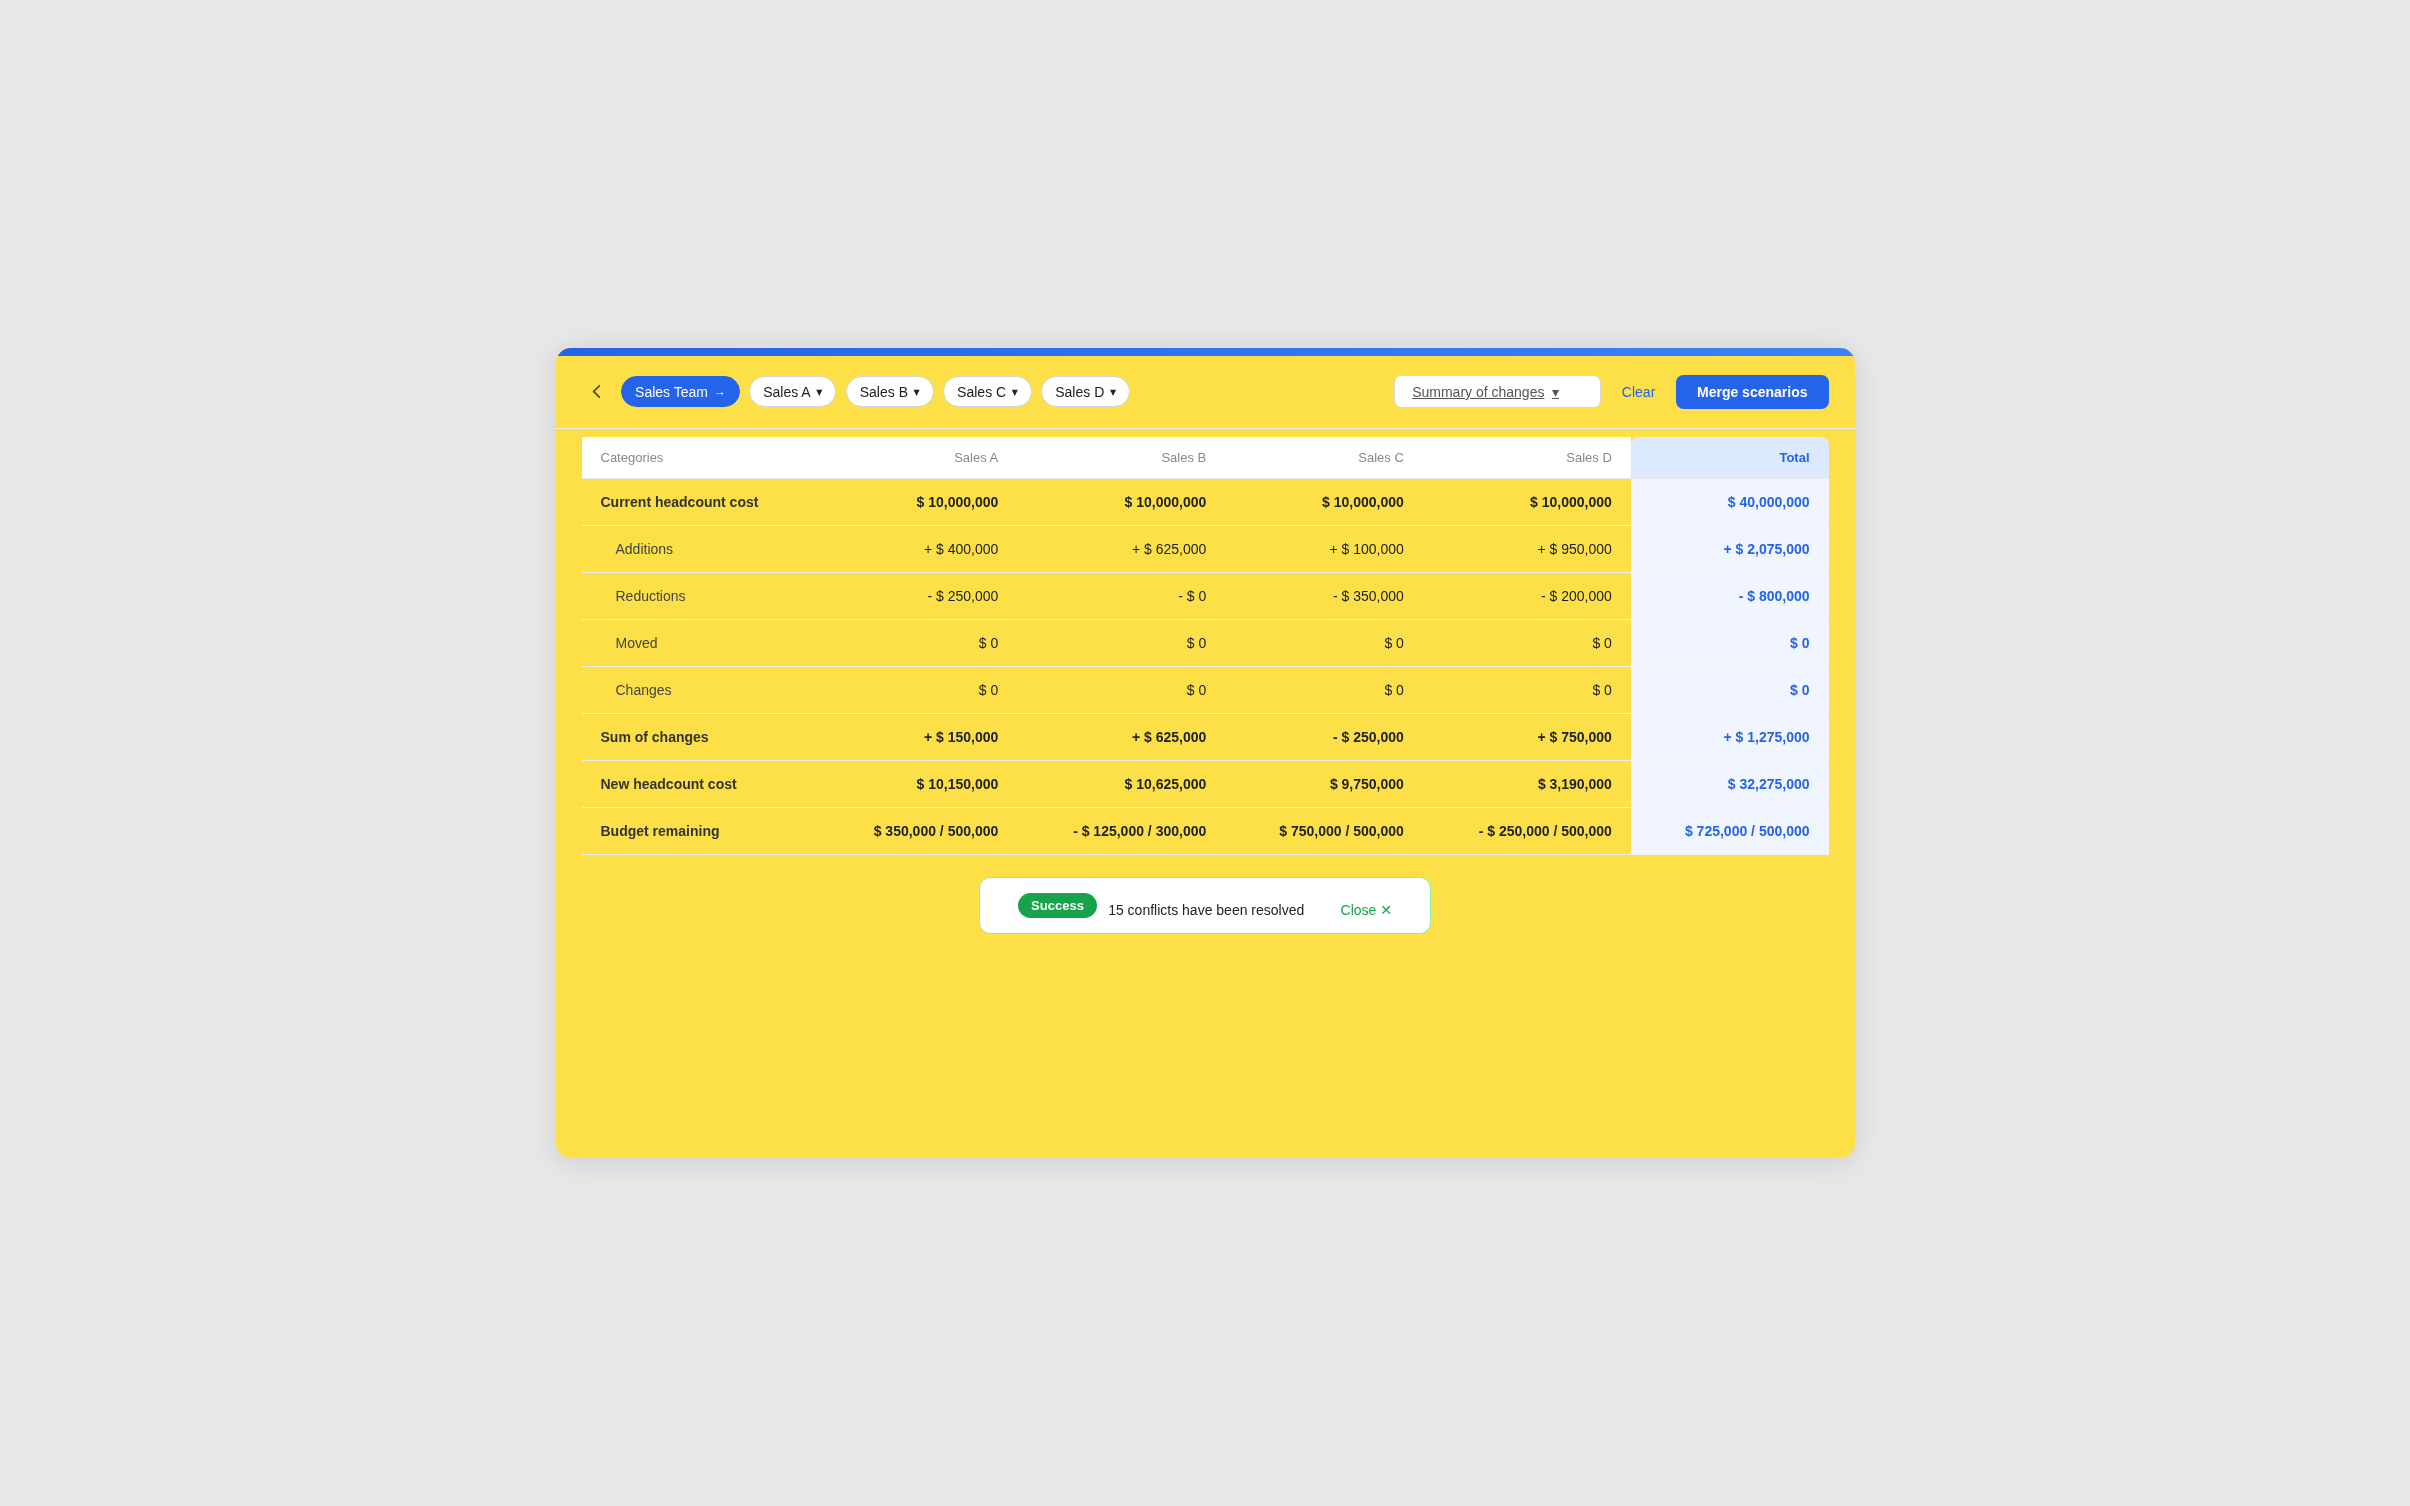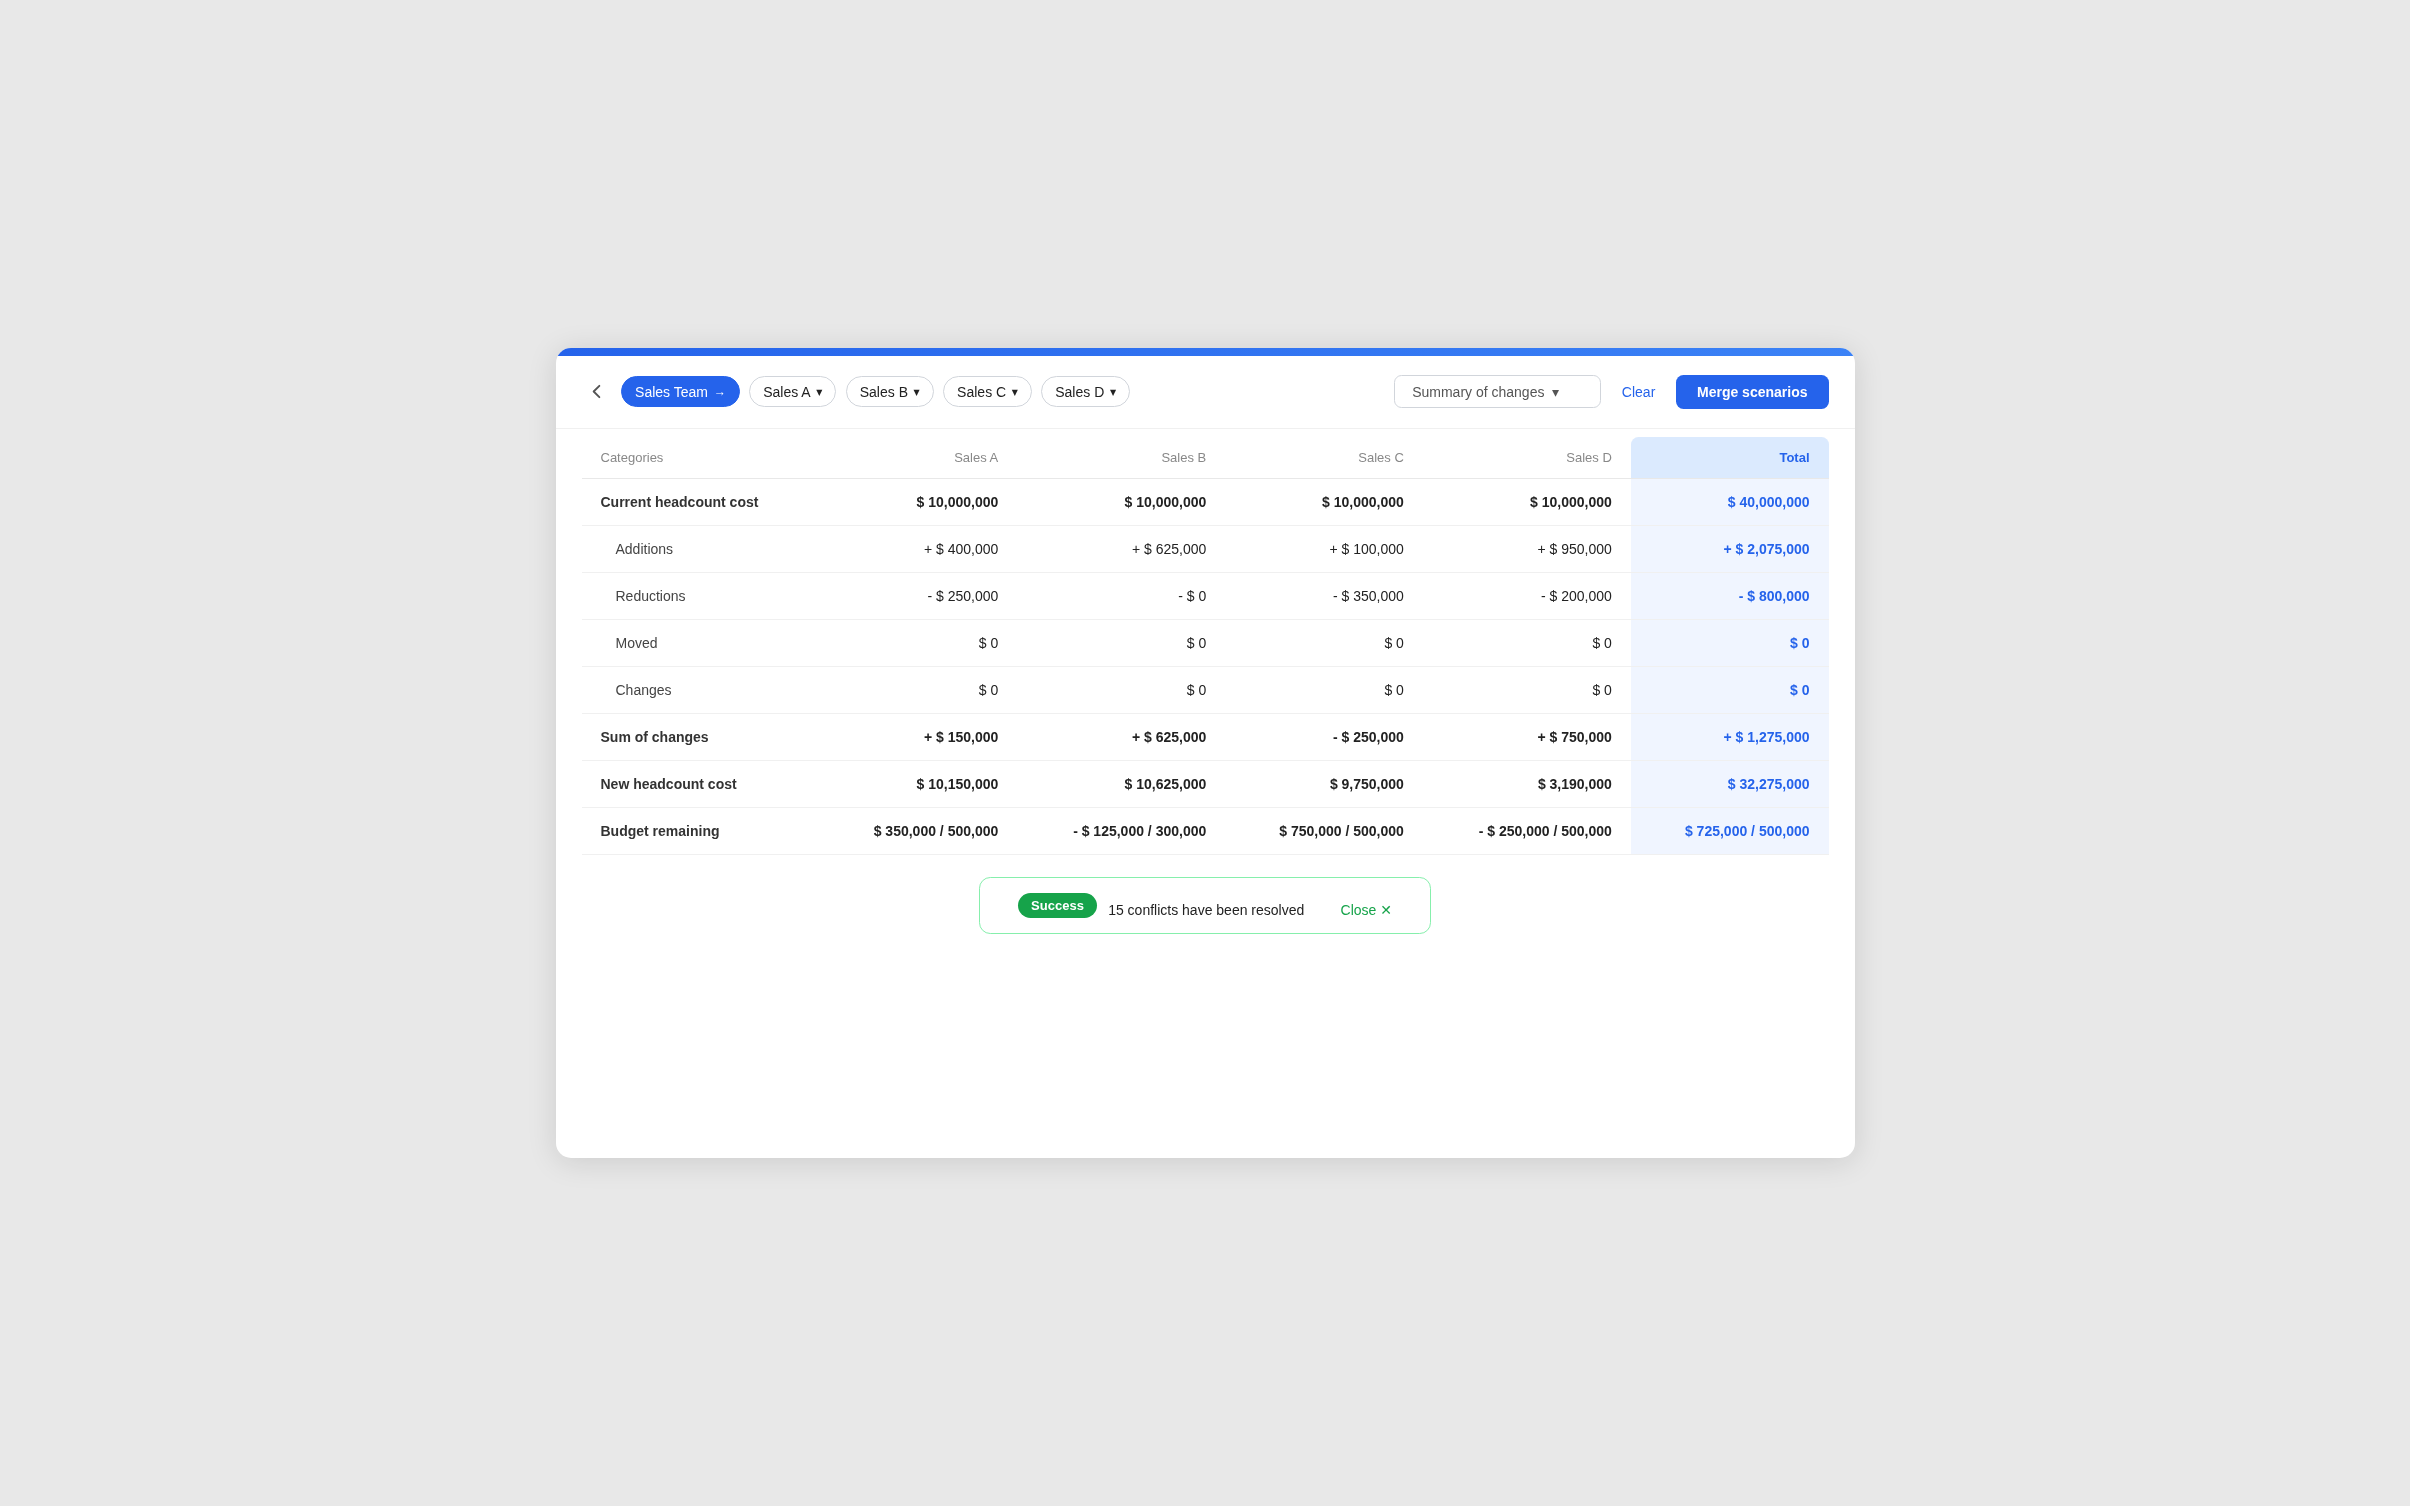--- a/index.html
+++ b/index.html
@@ -5,21 +5,21 @@
     * { box-sizing: border-box; margin: 0; padding: 0; }
     body {
       background: #e8e8e8;
       display: flex;
       align-items: center;
       justify-content: center;
       min-height: 100vh;
       font-family: -apple-system, BlinkMacSystemFont, 'Segoe UI', sans-serif;
     }
     .app-window {
-      background: #ffffff;
+      background: #fde047;
       border-radius: 15px;
       width: 1299px;
       min-height: 810px;
       overflow: hidden;
       box-shadow: 0 3.8px 30px rgba(0,0,0,0.12);
       display: flex;
       flex-direction: column;
     }
     .top-bar {
       height: 7.5px;
@@ -69,20 +69,21 @@
       align-items: center;
       gap: 7.5px;
       padding: 7.5px 17px;
       border: 1.4px solid #d1d5db;
       border-radius: 7.5px;
       background: #fff;
       font-size: 14px;
       color: #555;
       cursor: pointer;
       min-width: 207px;
+      text-decoration: underline;
     }
     .clear-btn {
       background: none;
       border: none;
       color: #2563eb;
       font-size: 14px;
       font-weight: 500;
       cursor: pointer;
       padding: 7.5px 11.3px;
     }

